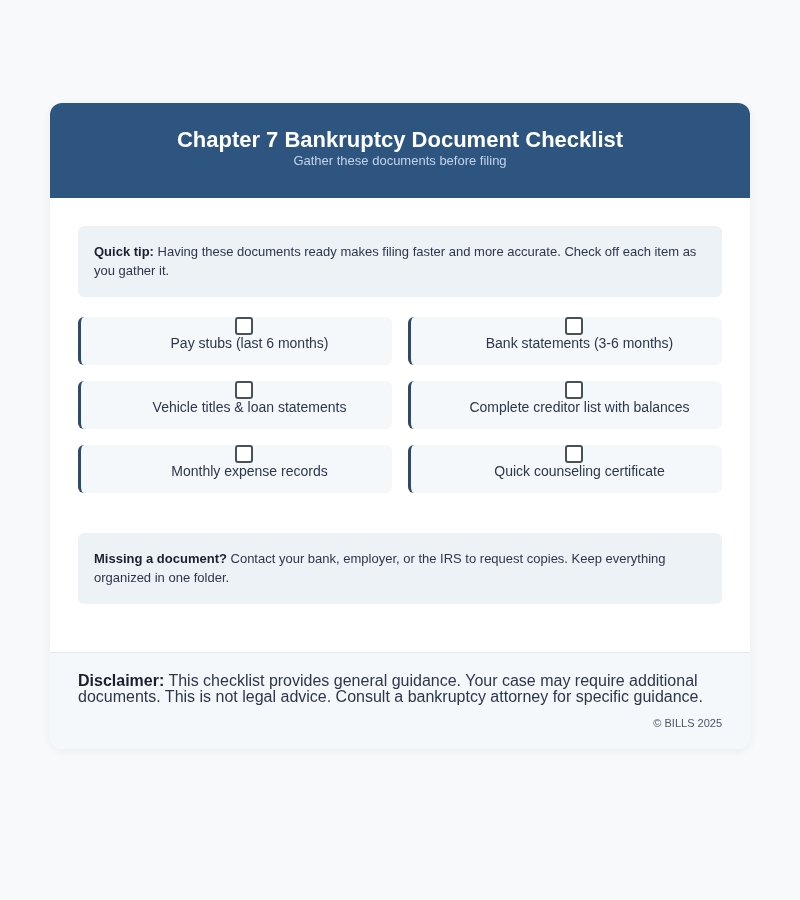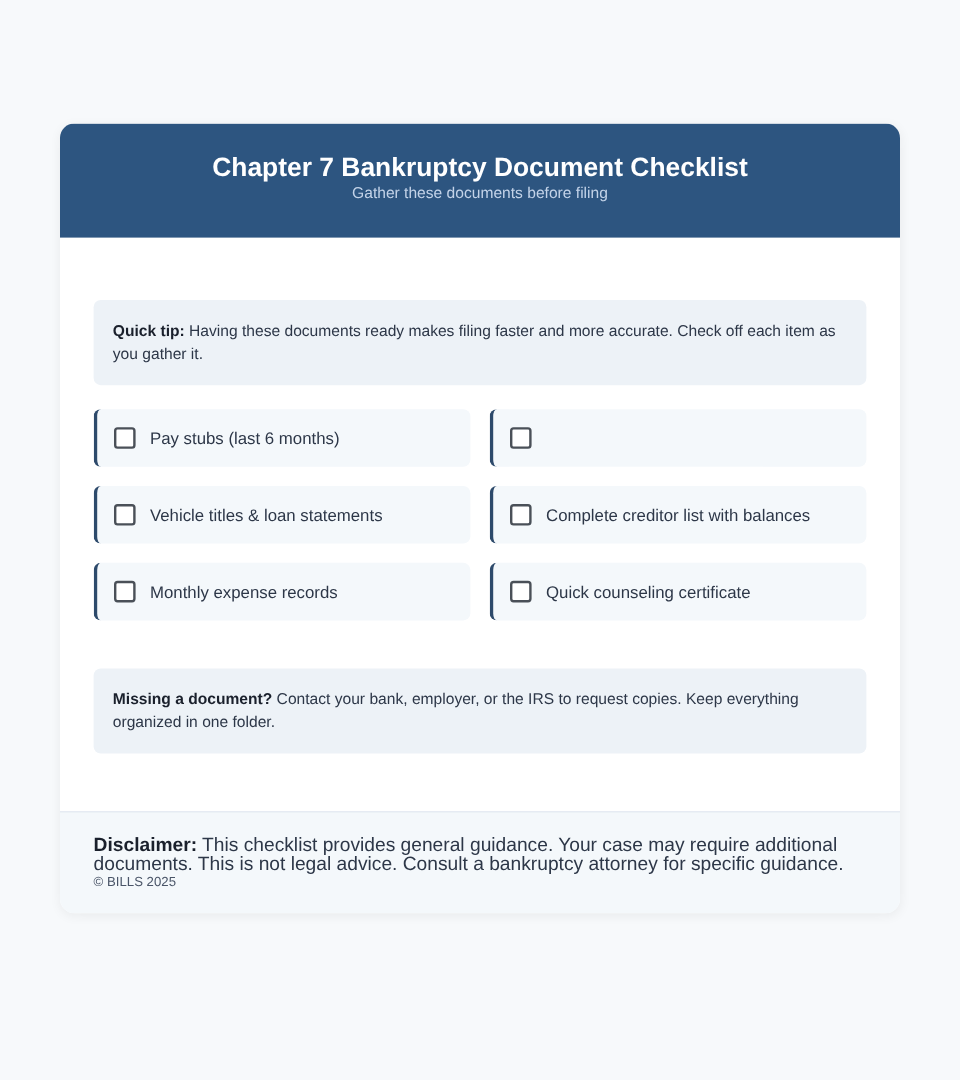--- a/index.html
+++ b/index.html
@@ -44,37 +44,38 @@
     }
     .note {
       background: #edf2f7;
       border-radius: 6px;
       padding: 16px 16px;
       font-size: 13px;
       line-height: 19px;
       color: #2d3748;
     }
     .note strong { font-weight: bold; color: #1a202c; }
-    .tip { height: 71px; margin-top: 24px; }
+    .tip { height: 71px; }
     .grid {
       display: grid;
       grid-template-columns: 314px 314px;
       column-gap: 16px;
       row-gap: 16px;
       margin-top: 20px;
     }
     .item {
       height: 48px;
       background: #f4f8fb;
       border-left: 3px solid #2d4a6b;
       border-radius: 6px;
       display: flex;
       align-items: center;
       padding-left: 14px;
       cursor: pointer;
+      flex-direction: column;
     }
     .checkbox {
       width: 18px;
       height: 18px;
       border: 2px solid #4a5058;
       border-radius: 3px;
       background: #ffffff;
       flex: 0 0 auto;
     }
     .item-label {
@@ -92,23 +93,24 @@
       background: #f4f8fb;
       padding: 20px 28px 20px 28px;
     }
     .disclaimer {
       font-size: 16px;
       line-height: 16px;
       color: #2d3748;
     }
     .disclaimer strong { font-weight: bold; color: #1a202c; }
     .copyright {
-      text-align: left;
+      text-align: right;
       font-size: 11px;
       color: #4a5568;
+      margin-top: 12px;
     }
   </style>
 </head>
 <body>
 
 <div class="card">
   <div class="header">
     <h1>Chapter 7 Bankruptcy Document Checklist</h1>
     <div class="subtitle">Gather these documents before filing</div>
   </div>
@@ -118,20 +120,21 @@
       <strong>Quick tip:</strong><span> Having these documents ready makes filing faster and more accurate. Check off each item as you gather it.</span>
     </div>
 
     <div class="grid">
       <div class="item">
         <span class="checkbox"></span>
         <span class="item-label">Pay stubs (last 6 months)</span>
       </div>
       <div class="item">
         <span class="checkbox"></span>
+        <span class="item-label">Bank statements (3-6 months)</span>
       </div>
       <div class="item">
         <span class="checkbox"></span>
         <span class="item-label">Vehicle titles &amp; loan statements</span>
       </div>
       <div class="item">
         <span class="checkbox"></span>
         <span class="item-label">Complete creditor list with balances</span>
       </div>
       <div class="item">

